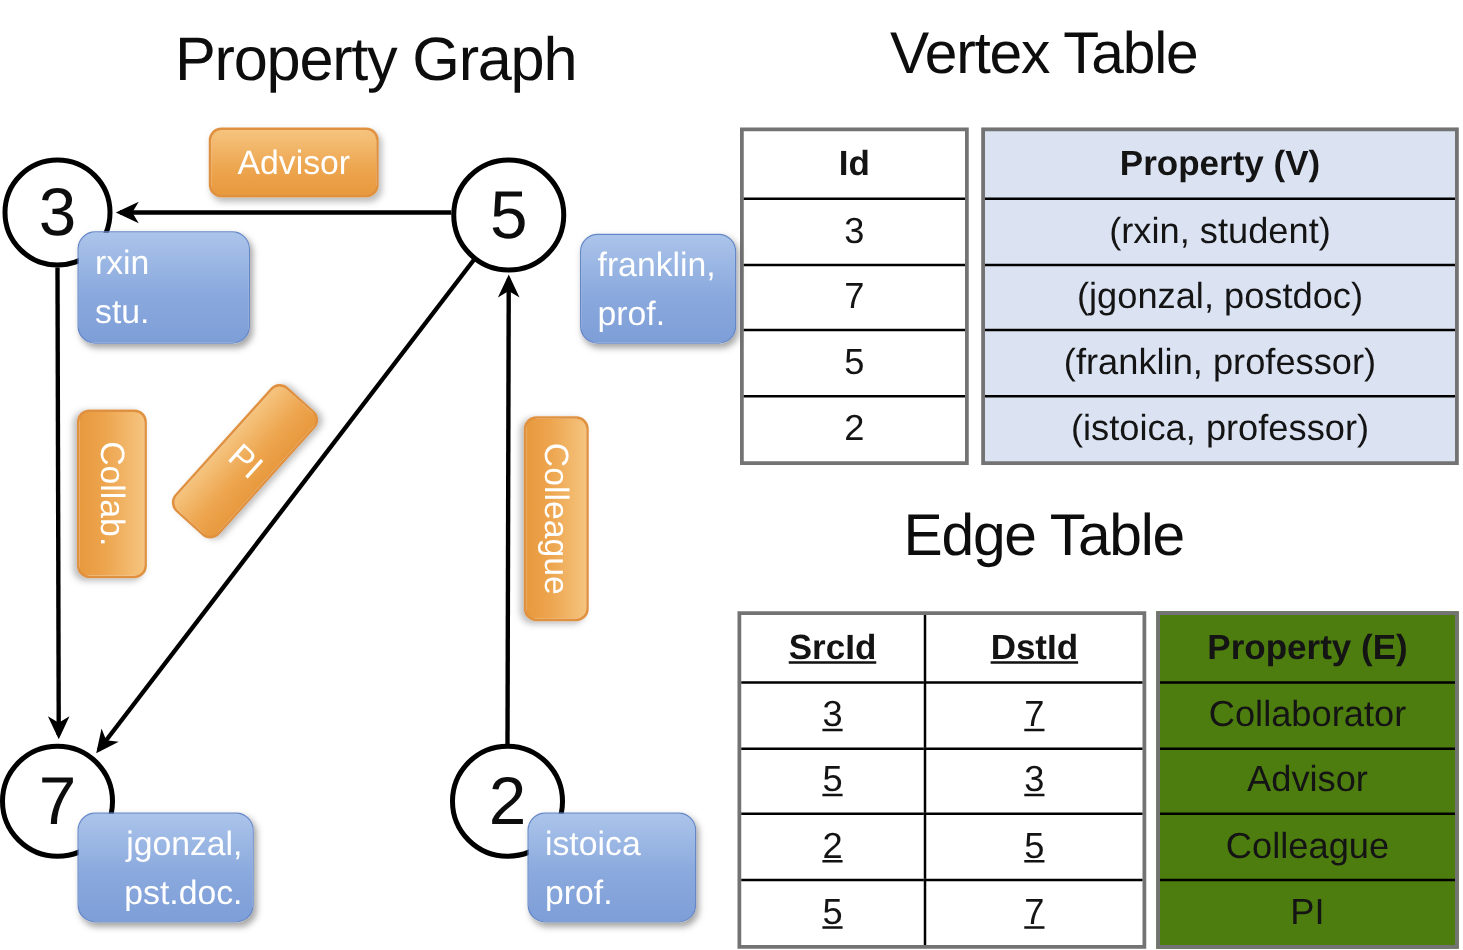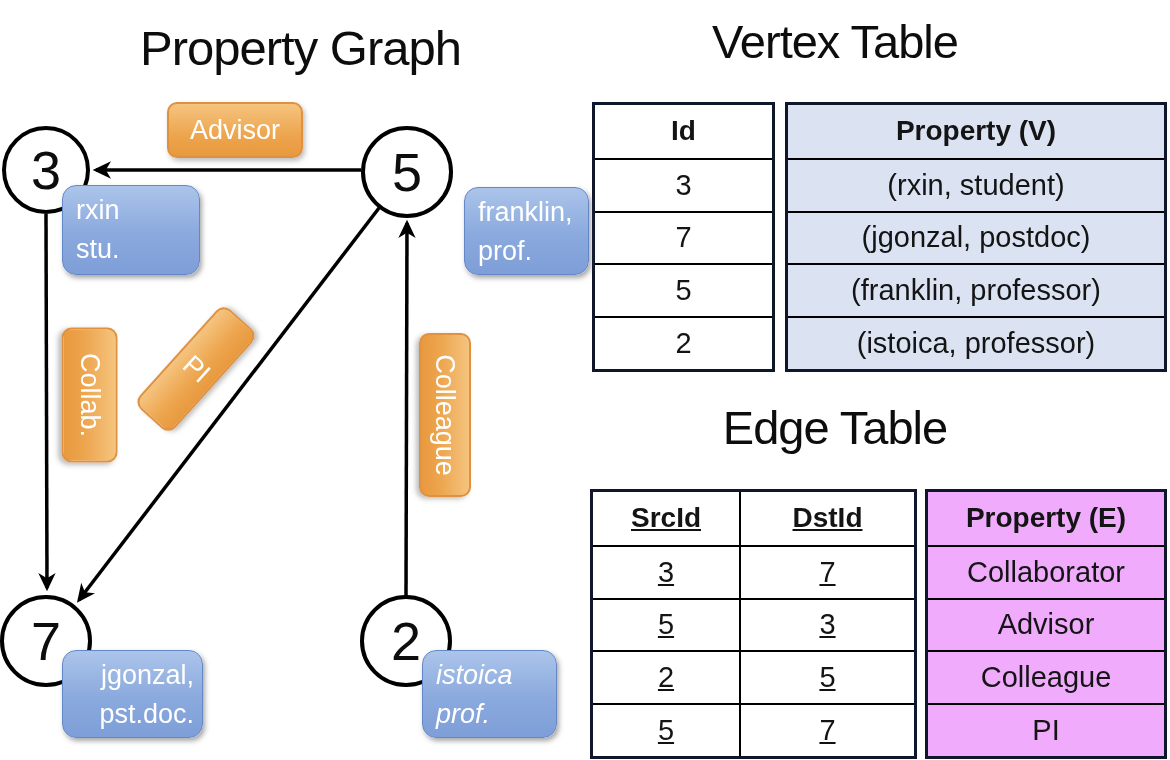--- a/index.html
+++ b/index.html
@@ -30,55 +30,55 @@
 
   .nbox {
     position:absolute; z-index:4; box-sizing:border-box; border-radius:14px;
     background:linear-gradient(180deg,#abc4ea 0%, #8aa9dd 55%, #7e9ed8 100%);
     border:1.5px solid #6487c7; box-shadow:2px 3px 5px rgba(80,80,80,.5);
     color:#fff; font-size:27px; line-height:39px; padding:5px 8px 0 13px;
   }
   .b-rxin     { left:62px;  top:185px; width:138px; height:90px; }
   .b-franklin { left:420px; top:187px; width:125px; height:88px;margin-left:44px; }
   .b-jgonzal  { left:62px;  top:650px; width:141px; height:88px;text-align:right; }
-  .b-istoica  { left:422px; top:650px; width:135px; height:88px;font-style:italic; }
+  .b-istoica  { left:422px; top:650px; width:135px; height:88px; }
 
   .elabel {
     position:absolute; z-index:4; box-sizing:border-box; border-radius:10px;
     background:linear-gradient(180deg,#f5c47f 0%, #eda54e 60%, #e8993e 100%);
     border:2px solid #e09140; box-shadow:2px 3px 5px rgba(110,110,110,.45);
     color:#fff; font-size:27px; display:flex; align-items:center; justify-content:center;
     white-space:nowrap;
   }
   .e-advisor   { left:167px; top:102px; width:136px; height:56px; }
   .e-collab    { left:22px;  top:367px; width:135px; height:56px; transform:rotate(90deg); }
   .e-colleague { left:363px; top:389px; width:164px; height:52px; transform:rotate(90deg); }
   .e-pi        { left:129px; top:345px; width:134px; height:48px; transform:rotate(-48deg); }
   .e-pi .rot90 { display:inline-block; transform:rotate(90deg); }
 
   
   .mini {
-    position:absolute; box-sizing:border-box; border:3px solid #0f172a; background:#fff;
+    position:absolute; box-sizing:border-box; border:3px solid #737373; background:#fff;
     display:grid; grid-template-rows:repeat(5,1fr);
   }
   .mini .cell {
     display:flex; align-items:center; justify-content:center;
     font-size:29px; color:#141414; border-top:2.5px solid #000;
   }
   .mini .cell:first-child, .mini .r1c1, .mini .r1c2 { border-top:none; }
   .mini .hdr { font-weight:bold; font-size:28px; }
   .v-id   { left:592px; top:102px; width:183px; height:270px; }
   .v-prop { left:785px; top:102px; width:382px; height:270px; background:#dbe3f3; }
   .e-ids  {
     left:590px; top:489px; width:327px; height:270px;
     grid-template-columns:146px 1fr;
     text-decoration:underline;
   }
   .e-ids .col2 { border-left:2.5px solid #000; }
-  .e-prop { left:925px; top:489px; width:242px; height:270px; background:#f0abfc; }
+  .e-prop { left:925px; top:489px; width:242px; height:270px; background:#4d7c0f; }
 </style>
 </head>
 <body>
 
 <div class="stage">
 
   <div class="title t-graph">Property Graph</div>
   <div class="title t-vertex">Vertex Table</div>
   <div class="title t-edge">Edge Table</div>
 

